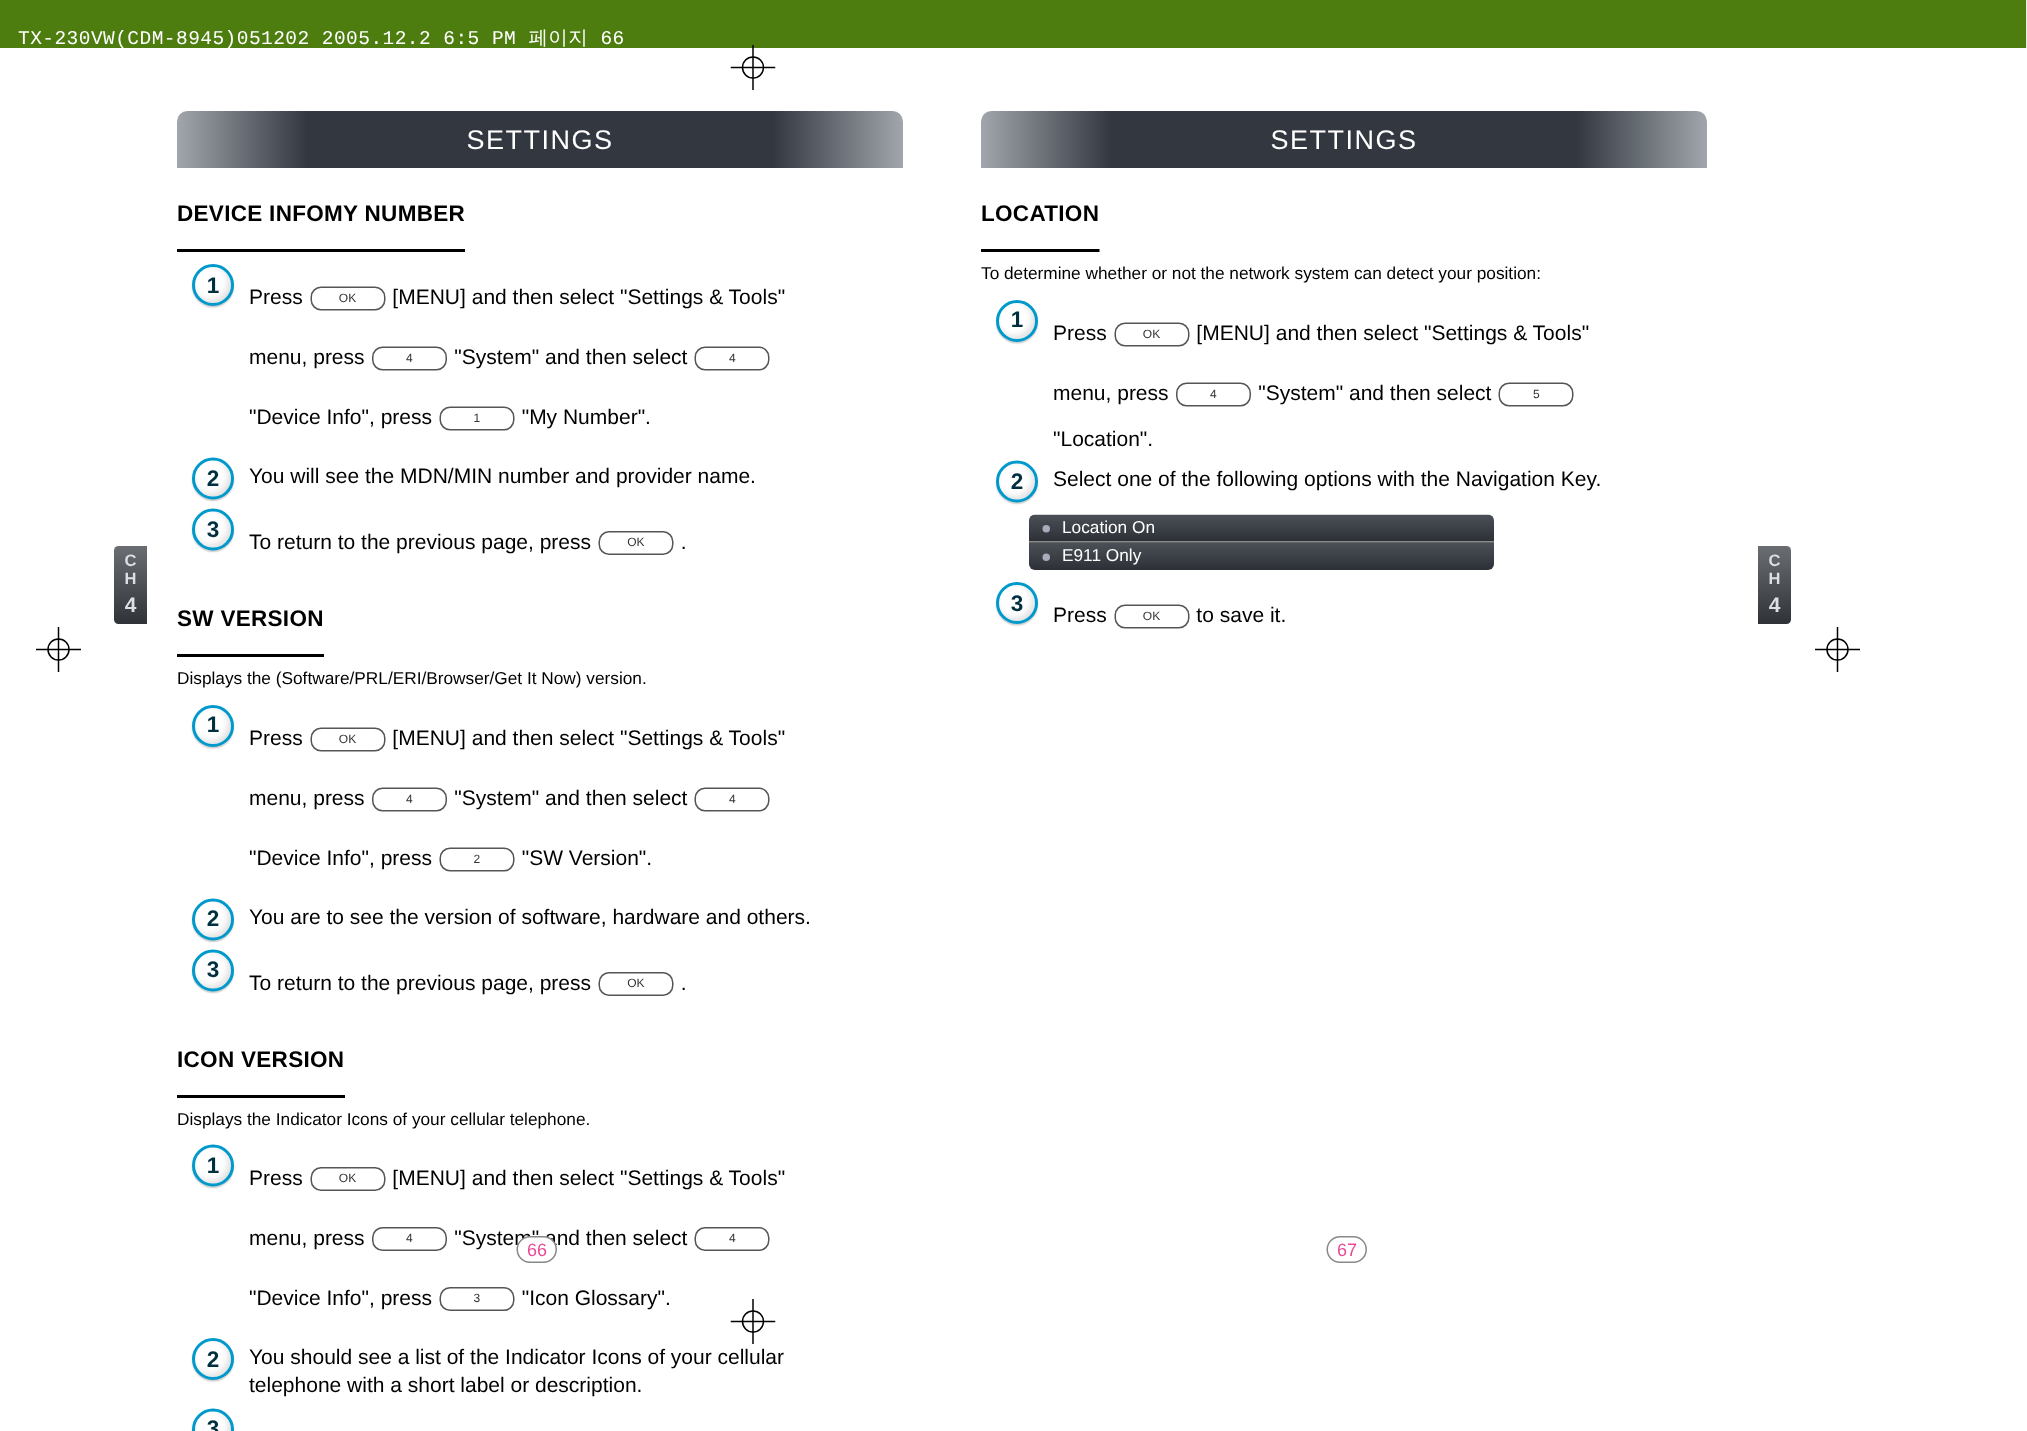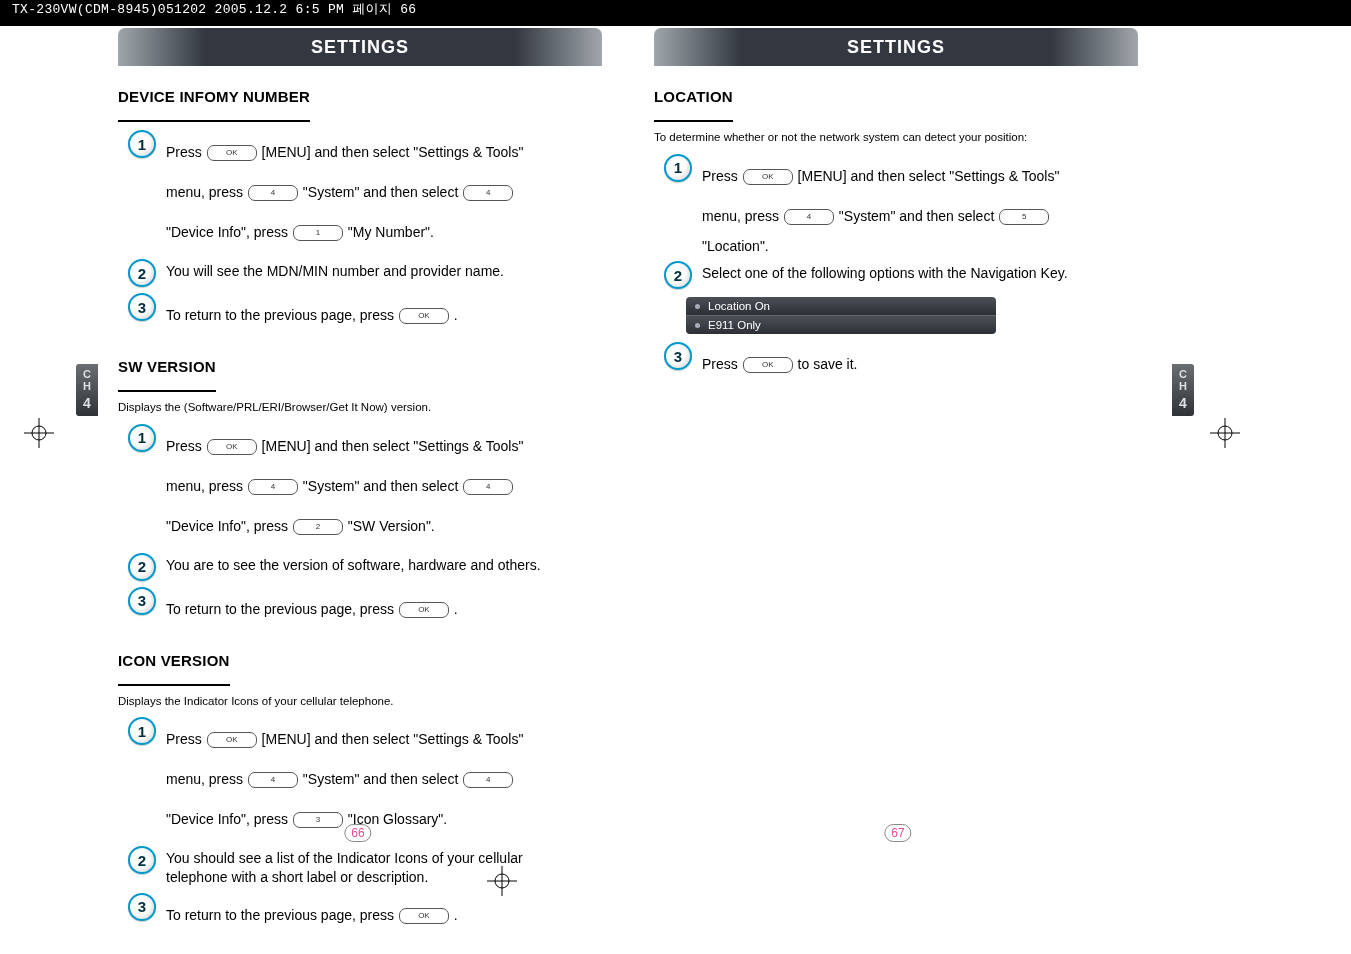--- a/index.html
+++ b/index.html
@@ -1,21 +1,21 @@
 <!DOCTYPE html>
 <html><head>
 <meta charset="utf-8">
 <style>
   html,body{margin:0;padding:0;background:#fff;font-family:Arial,Helvetica,sans-serif;color:#000}
   .page{width:1351px;height:954px;position:relative;background:#fff;overflow:hidden}
-  .print-header{position:absolute;left:0;top:0;width:100%;height:26px;background:#000000;color:#fff;font-size:13px;padding:0 12px;box-sizing:border-box;font-family:"Courier New",monospace;letter-spacing:.3px}
+  .print-header{position:absolute;left:0;top:0;width:100%;height:26px;background:#4d7c0f;color:#fff;font-size:13px;padding:16px 12px;box-sizing:border-box;font-family:"Courier New",monospace;letter-spacing:.3px}
   .spread{position:absolute;left:88px;top:28px;width:1080px;height:830px;display:flex}
   .leaf{width:50%;position:relative;padding:0 26px 0 30px;box-sizing:border-box}
   .leaf.right{padding:0 30px 0 26px}
-  .header-band{height:38px;border-radius:7px 7px 0 0;background:linear-gradient(90deg,#a0a6ac 0%,#333840 18%,#333840 82%,#a0a6ac 100%);display:flex;align-items:center;justify-content:center;color:#fff;font-weight:bold;font-size:18px;letter-spacing:1px}
+  .header-band{margin-top:46px;height:38px;border-radius:7px 7px 0 0;background:linear-gradient(90deg,#a0a6ac 0%,#333840 18%,#333840 82%,#a0a6ac 100%);display:flex;align-items:center;justify-content:center;color:#fff;font-weight:normal;font-size:18px;letter-spacing:1px}
   .fade{height:70px;background:linear-gradient(#333840 0%,#7d838a 30%,#fff 100%);border-radius:0 0 10px 10px;position:absolute;top:28px;left:30px;right:26px;z-index:-1}
   .leaf.right .fade{left:26px;right:30px}
   .body{margin-top:6px}
   h3{margin:16px 0 2px;font-size:15px;font-weight:bold;border-bottom:2px solid #000;display:inline-block;padding-bottom:15px;letter-spacing:.2px}
   .desc{font-size:11.5px;margin:6px 0 8px;line-height:1.35;max-width:430px}
   .step{display:flex;align-items:flex-start;margin:6px 0 6px 10px;max-width:420px}
   .num{flex:0 0 24px;height:24px;border-radius:50%;border:2px solid #0099cc;color:#003040;font-weight:bold;font-size:15px;display:flex;align-items:center;justify-content:center;margin-right:10px;box-shadow:inset -2px -2px 4px rgba(0,0,0,.12),0 1px 1px rgba(0,0,0,.2);background:#fff}
   .step-text{font-size:14px;line-height:1.35;margin-top:3px}
   .key{display:inline-block;min-width:20px;height:14px;border:1px solid #555;border-radius:7px;font-size:8px;line-height:13px;text-align:center;vertical-align:middle;padding:0 14px;margin:12px 1px;background:#fff;color:#333;font-family:Arial}
   .opts{margin:8px 0 8px 32px;width:310px}

